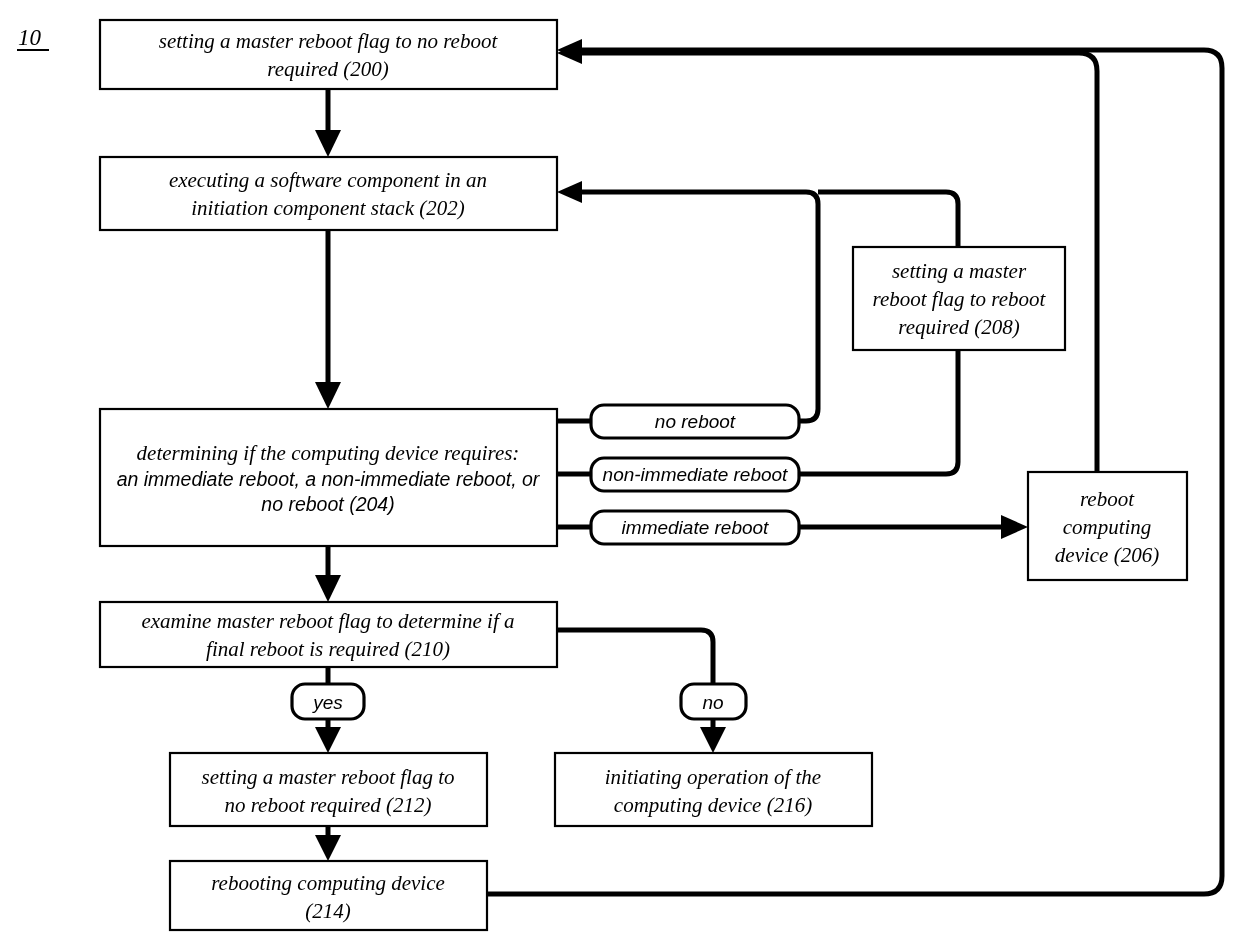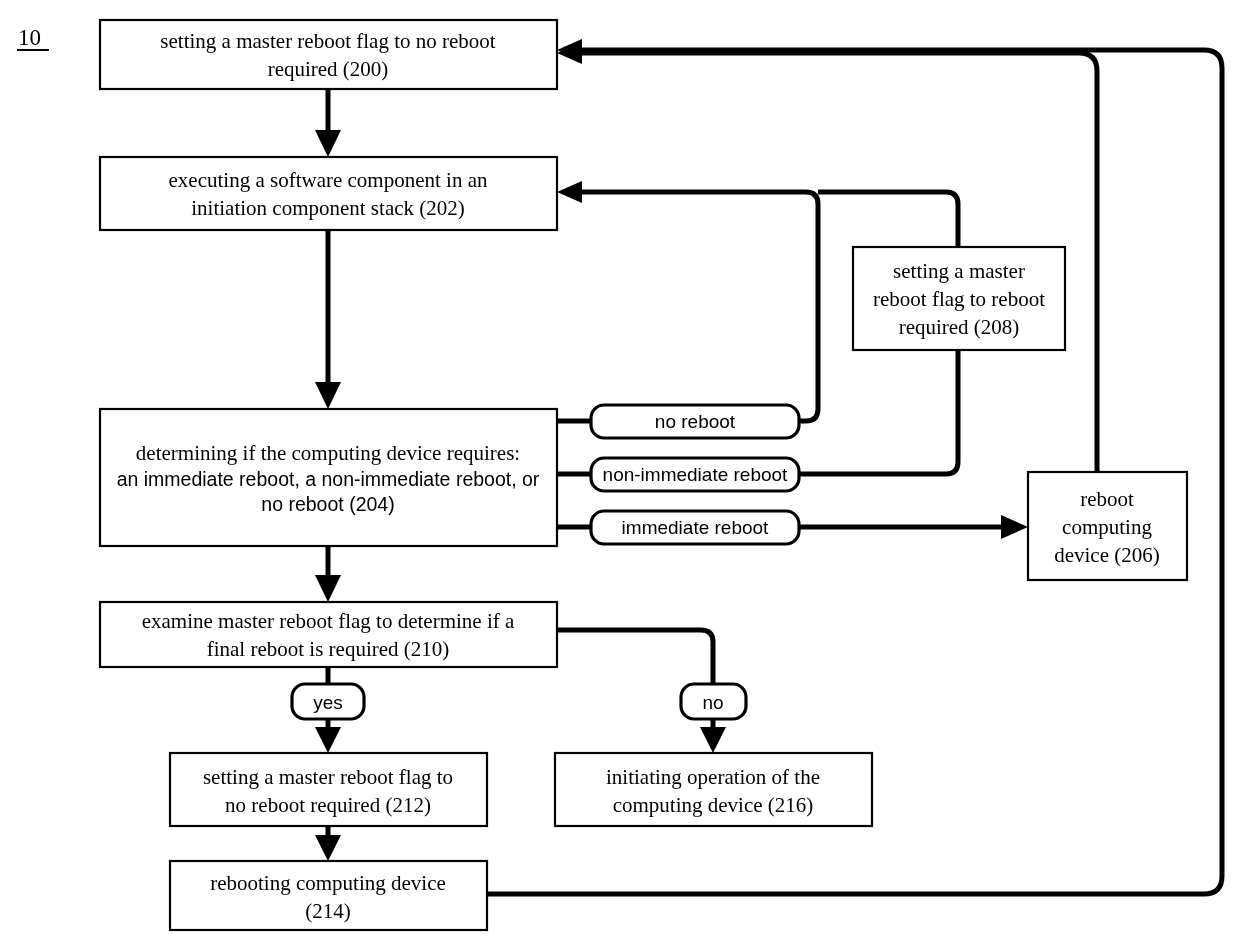--- a/index.html
+++ b/index.html
@@ -10,20 +10,21 @@
   body {
     width: 1240px;
     height: 952px;
     font-family: "Liberation Serif", serif;
     overflow: hidden;
   }
   #diagram-root {
     position: relative;
     width: 1240px;
     height: 952px;
+    font-style: italic;
   }
   svg.flow {
     display: block;
     width: 1240px;
     height: 952px;
   }
   .box-rect {
     fill: #ffffff;
     stroke: #000000;
     stroke-width: 2.2;

